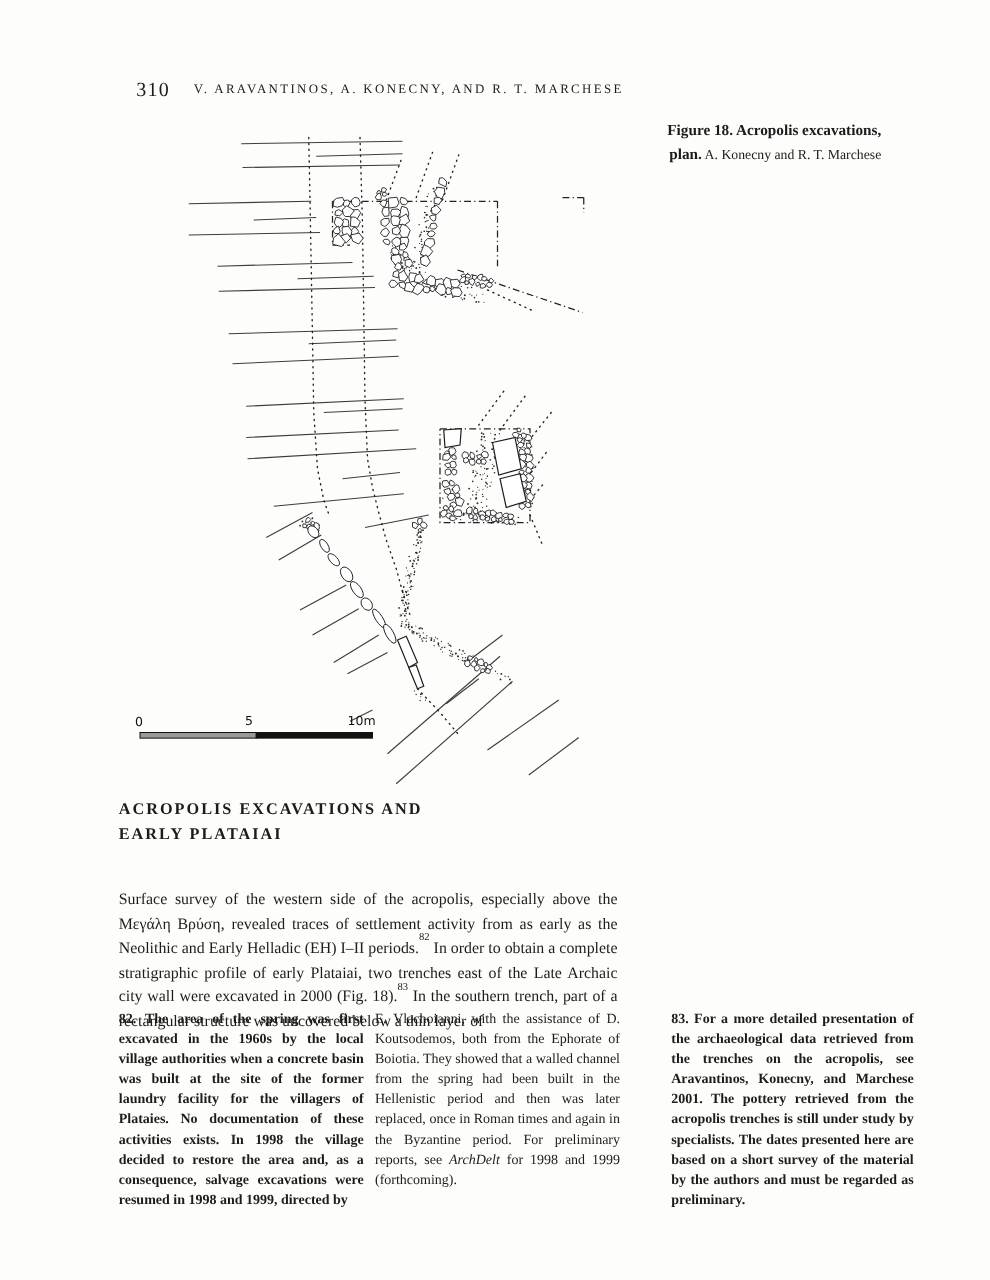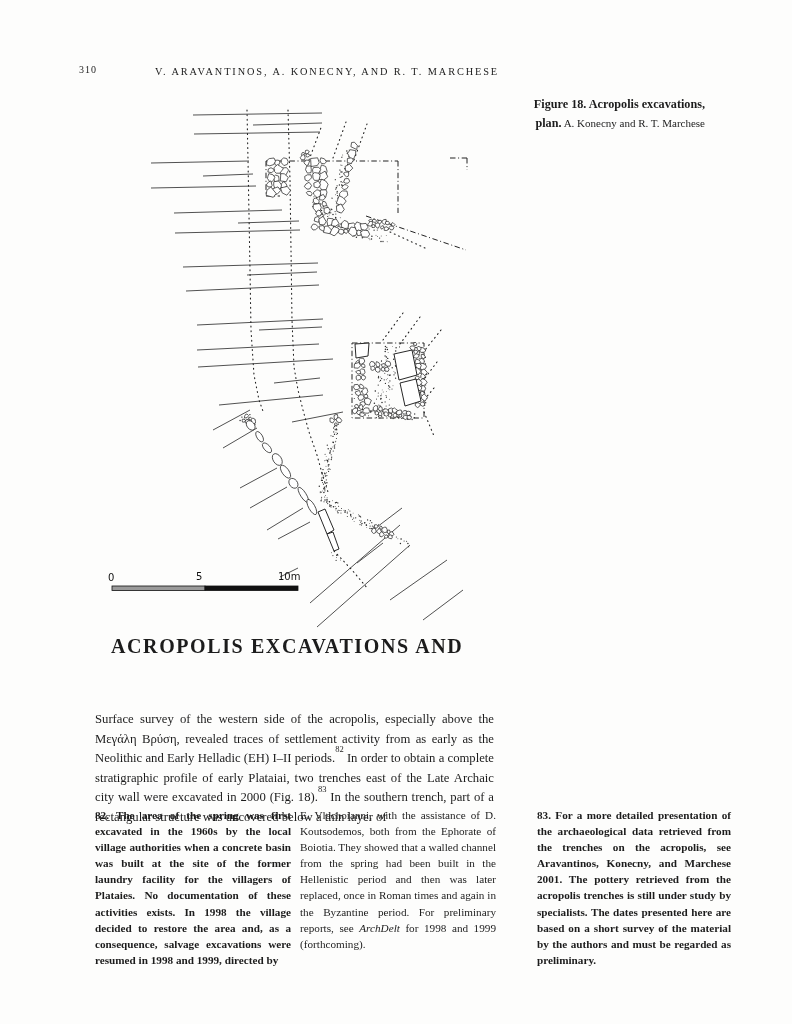--- a/index.html
+++ b/index.html
@@ -1,30 +1,30 @@
 <!DOCTYPE html>
 <html><head>
 <meta charset="utf-8">
 <style>
   html,body{margin:0;padding:0;}
   body{width:792px;height:1024px;background:#fdfdfc;position:relative;
        font-family:"Liberation Serif",serif;color:#1c1c1c;overflow:hidden;}
   .page{position:absolute;inset:0;background:#fdfdfc;}
 
-  .page-num{position:absolute;left:79px;top:64px;font-size:10px;letter-spacing:1px;}
+  .page-num{position:absolute;left:109px;top:64px;font-size:16px;letter-spacing:1px;}
   .running-head{position:absolute;left:155px;top:66px;font-size:10.3px;letter-spacing:1.9px;text-align:center;}
 
   .caption{position:absolute;left:509px;top:95px;width:196px;font-size:12.2px;line-height:18.5px;text-align:right;}
   .caption .b{font-weight:bold;}
   .caption .credit{font-size:11px;}
 
   .fig-wrap{position:absolute;left:95px;top:103px;width:385px;height:545px;}
 
-  .heading{position:absolute;left:111px;top:637px;width:400px;
-           font-size:20px;font-weight:bold;letter-spacing:1.6px;line-height:19.5px;}
+  .heading{position:absolute;left:95px;top:637px;width:400px;
+           font-size:13px;font-weight:bold;letter-spacing:1.6px;line-height:19.5px;}
 
   .bodytext{position:absolute;left:95px;top:710px;width:399px;
             font-size:12.7px;line-height:19.6px;text-align:justify;}
   .bodytext .sup, .fn .sup{font-size:8.5px;position:relative;top:-4.5px;line-height:0;}
 
   .fn{position:absolute;top:807px;font-size:11.2px;line-height:16.1px;text-align:justify;}
   .fn.c1{left:95px;width:196px;}
   .fn.c2{left:300px;width:196px;}
   .fn.c3{left:514px;width:194px;margin-left:23px;}
   .fn .indent{text-indent:14px;display:inline;font-weight:bold;}
@@ -851,20 +851,21 @@
         <rect x="112" y="586" width="93" height="4.5" class="sbar0"></rect>
         <rect x="205" y="586" width="93" height="4.5" class="sbar1"></rect>
         <text x="108" y="581" class="slabel">0</text>
         <text x="196" y="580" class="slabel">5</text>
         <text x="278" y="580" class="slabel">10m</text>
       </svg>
   </div>
 
   <div class="heading">
     <div>ACROPOLIS EXCAVATIONS AND</div>
+    <div>EARLY PLATAIAI</div>
   </div>
 
   <div class="bodytext"><span>Surface survey of the western side of the acropolis, especially above the Μεγάλη Βρύση, revealed traces of settlement activity from as early as the Neolithic and Early Helladic (EH) I–II periods.</span><sup class="sup">82</sup><span> In order to obtain a complete stratigraphic profile of early Plataiai, two trenches east of the Late Archaic city wall were excavated in 2000 (Fig. 18).</span><sup class="sup">83</sup><span> In the southern trench, part of a rectangular structure was uncovered below a thin layer of</span></div>
 
   <div class="fn c1">
     <span class="indent"><span>82. The area of the spring was first excavated in the 1960s by the local village authorities when a concrete basin was built at the site of the former laundry facility for the villagers of Plataies. No documentation of these activities exists. In 1998 the village decided to restore the area and, as a consequence, salvage excavations were resumed in 1998 and 1999, directed by</span></span>
   </div>
   <div class="fn c2">
     <span><span>E. Vlachoianni, with the assistance of D. Koutsodemos, both from the Ephorate of Boiotia. They showed that a walled channel from the spring had been built in the Hellenistic period and then was later replaced, once in Roman times and again in the Byzantine period. For preliminary reports, see </span><span class="i">ArchDelt</span><span> for 1998 and 1999 (forthcoming).</span></span>
   </div>

